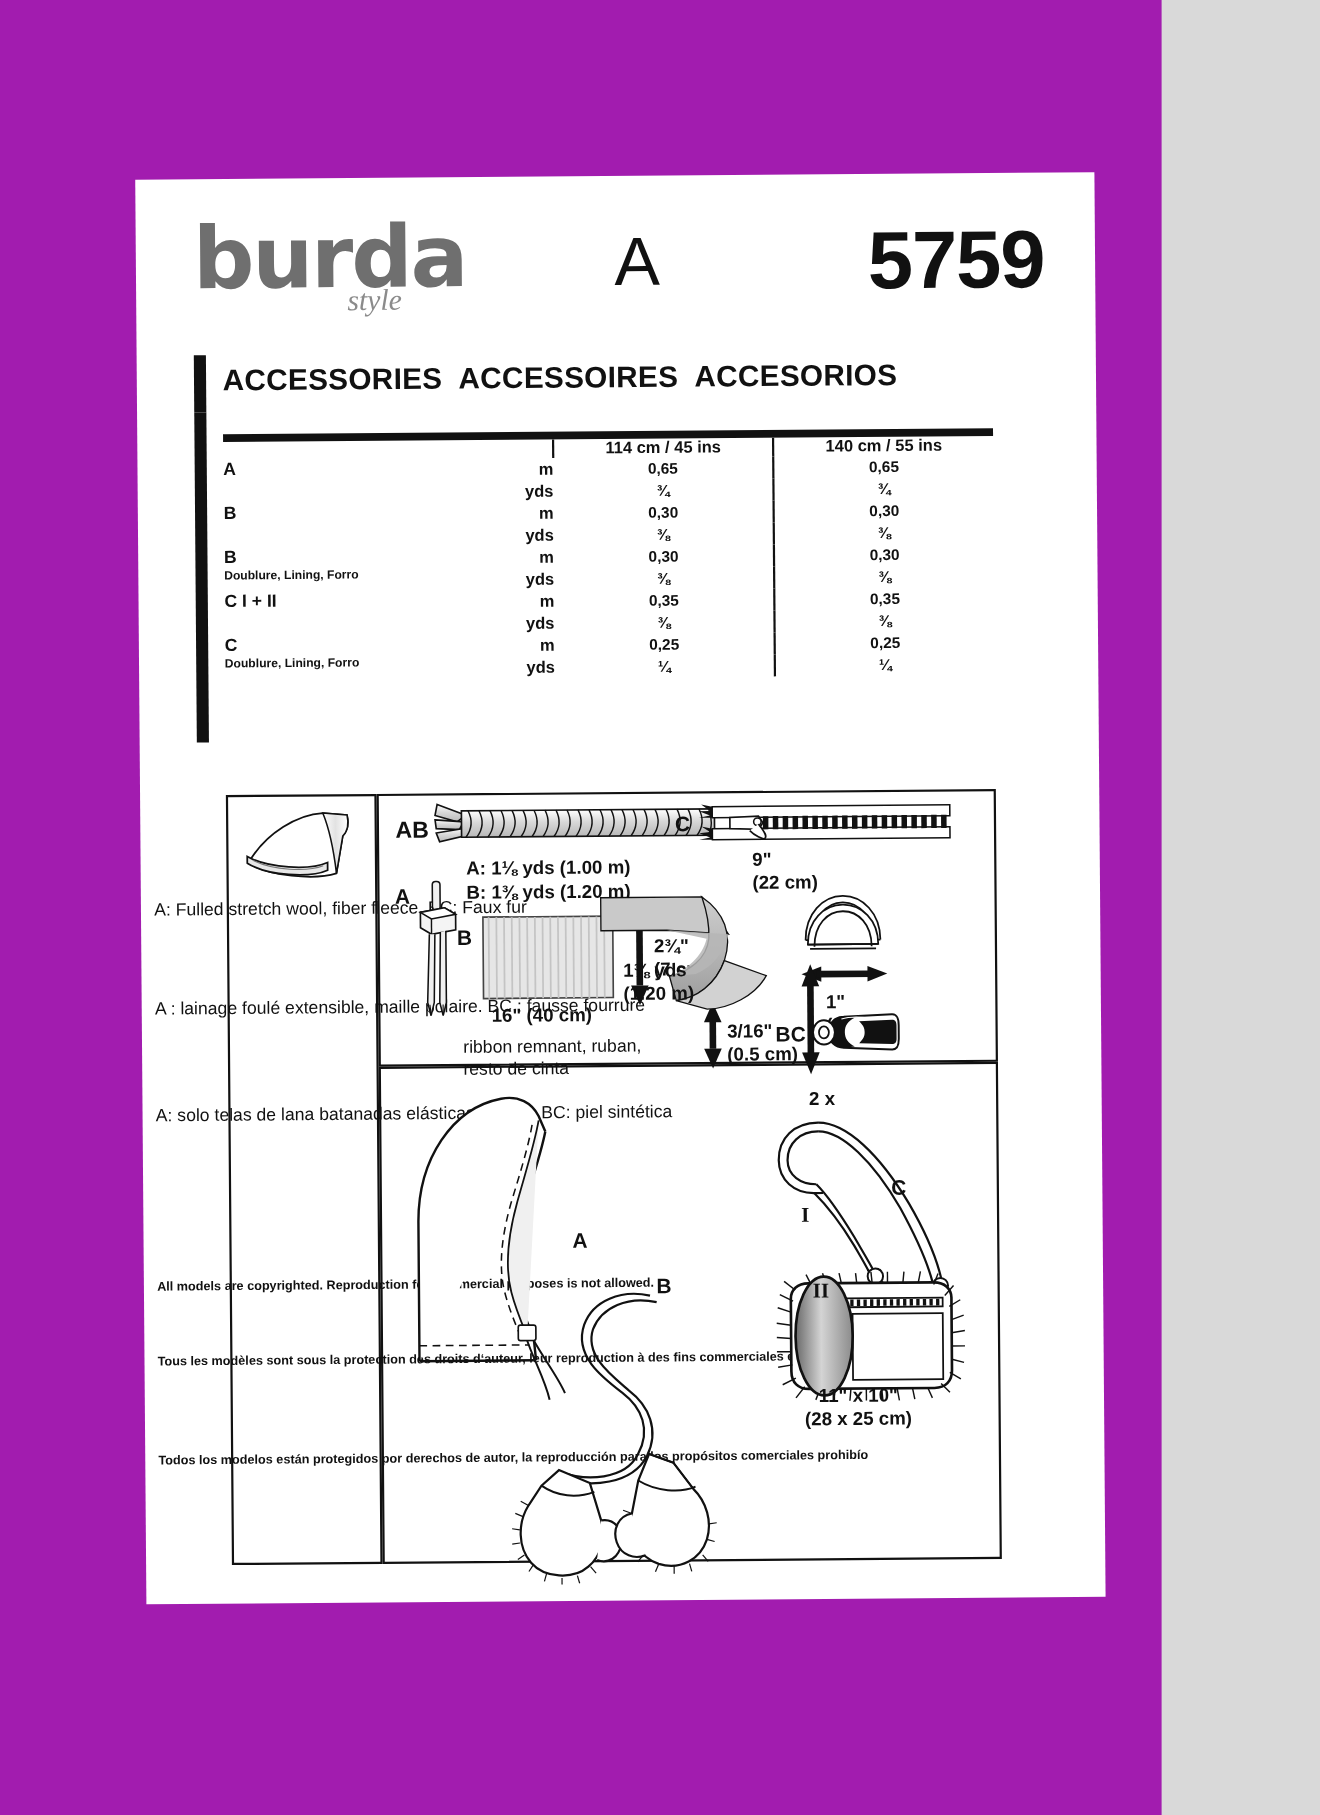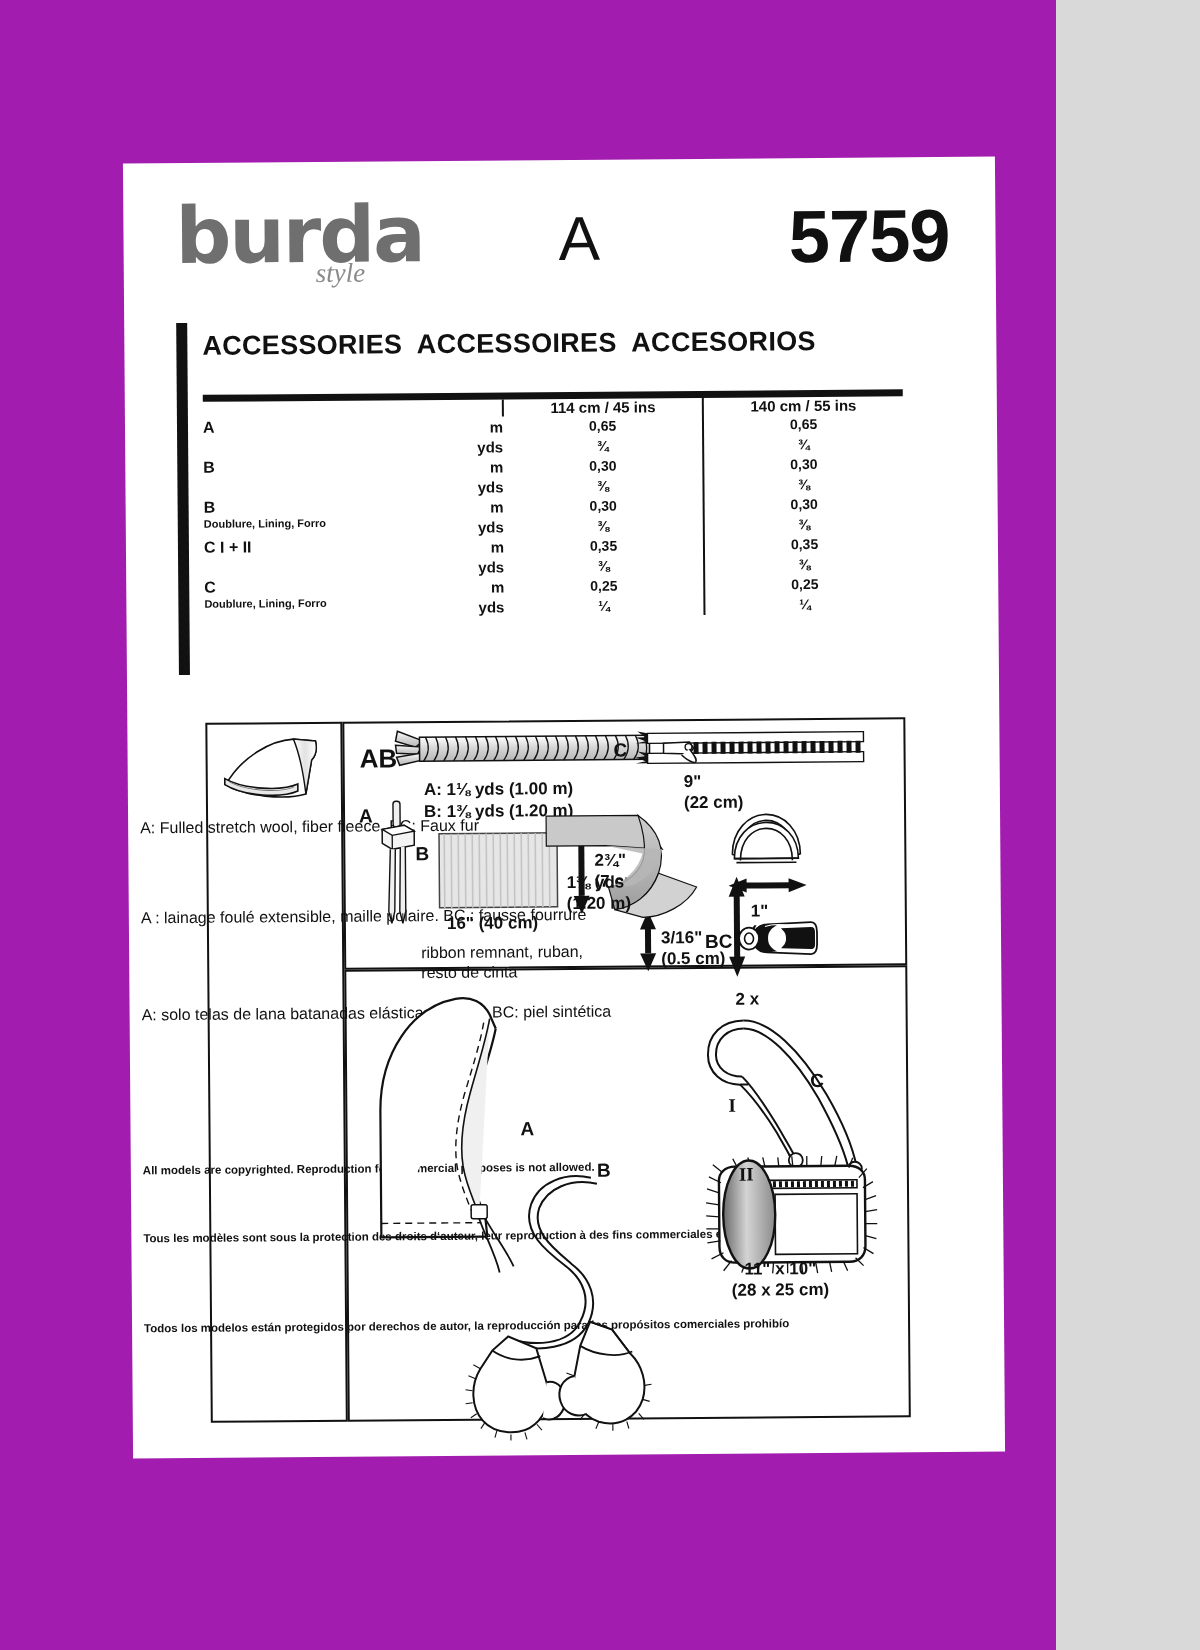--- a/index.html
+++ b/index.html
@@ -186,21 +186,21 @@
     <div class="sidetxt" style="top:655px;">A: Fulled stretch wool, fiber fleece. BC: Faux fur</div>
     <div class="sidetxt" style="top:745px;">A : lainage foulé extensible, maille polaire. BC : fausse fourrure</div>
     <div class="sidetxt" style="top:842px;">A: solo telas de lana batanadas elásticas, fleece. BC: piel sintética</div>
 
     <div class="sidetiny" style="top:1000px;">All models are copyrighted. Reproduction for commercial purposes is not allowed.</div>
     <div class="sidetiny" style="top:1068px;">Tous les modèles sont sous la protection des droits d‘auteur, leur reproduction à des fins commerciales est strictement interdite.</div>
     <div class="sidetiny" style="top:1158px;">Todos los modelos están protegidos por derechos de autor, la reproducción para los propósitos comerciales prohibío</div>
 
     <div class="box boxTop"></div>
 
-    <div class="lblb" style="left:232px;top:582px;font-size:26px;">AB</div>
+    <div class="lblb" style="left:232px;top:582px;font-size:21px;">AB</div>
     <div class="svgwrap" style="left:268px;top:566px;">
       <svg width="256" height="44" viewBox="0 0 256 44">
         <defs>
           <linearGradient id="cg" x1="0" y1="0" x2="0" y2="1">
             <stop offset="0" stop-color="#ffffff"></stop>
                 <stop offset="0.45" stop-color="#d8d8d8"></stop>
                 <stop offset="1" stop-color="#b8b8b8"></stop>
           </linearGradient>
         </defs>
         <g stroke="#111" stroke-width="1.5" fill="url(#cg)">

